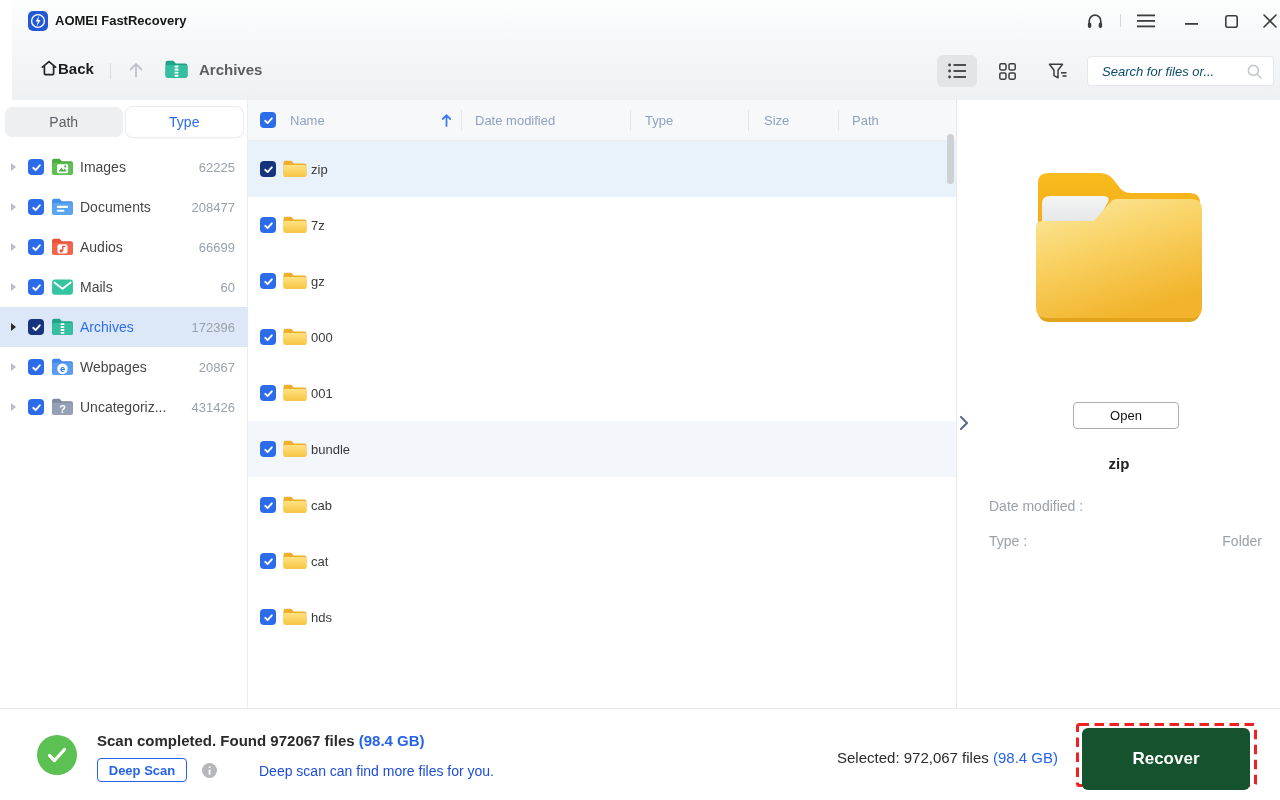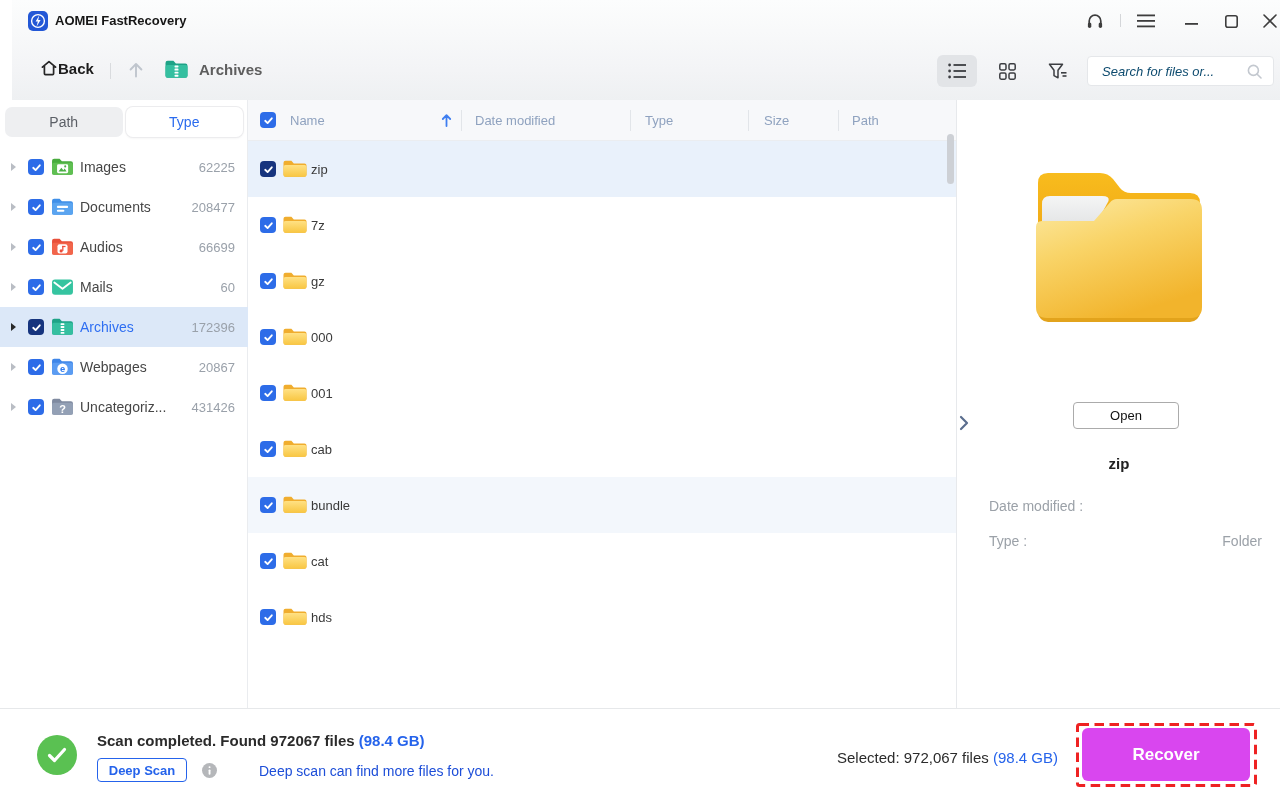--- a/index.html
+++ b/index.html
@@ -81,21 +81,21 @@
   .scan-line { position:absolute; left:97px; top:23px; font-size:15px; font-weight:bold; color:#2b2b2b; }
   .scan-line .blue { color:#2563eb; }
   .deep-btn { position:absolute; left:97px; top:49px; width:90px; height:24px; border:1px solid #2563eb;
               border-radius:4px; color:#2563eb; font-size:13px; font-weight:bold;
               display:flex; align-items:center; justify-content:center; background:#fff; }
   .info-ico { position:absolute; left:202px; top:54px; width:15px; height:15px; }
   .hint { position:absolute; left:223px; top:54px; font-size:14px; color:#1d4ed8;margin-left:36px; }
   .selected-line { position:absolute; right:222px; top:40px; font-size:15px; color:#2b2b2b; }
   .selected-line .blue { color:#2563eb; }
   .recover-dash { position:absolute; left:1076px; top:14px; width:181px; height:64px; }
-  .recover-btn { position:absolute; left:1082px; top:19px; width:168px; height:53px; background:#d946ef; border-radius:6px; color:#fff;
+  .recover-btn { position:absolute; left:1082px; top:19px; width:168px; height:62px; background:#14532d; border-radius:6px; color:#fff;
                  font-size:17px; font-weight:bold; display:flex; align-items:center; justify-content:center; }
 </style>
 </head>
 <body>
 
 <svg width="0" height="0" style="position:absolute">
   <defs>
     <linearGradient id="gYF" x1="0" y1="0" x2="0" y2="1">
       <stop offset="0" stop-color="#ffe184"></stop>
         <stop offset="1" stop-color="#f8c642"></stop>
@@ -407,43 +407,43 @@
             <svg width="11" height="11" viewBox="0 0 12 12">
               <path d="M2.4 6.3 L5 8.8 L9.6 3.6" stroke="#fff" stroke-width="2" fill="none" stroke-linecap="round" stroke-linejoin="round"></path>
             </svg>
           </span>
           <span class="ficon"><svg viewBox="0 0 26 21" width="100%" height="100%">
               <path d="M1.5 4.8 Q1.5 2.8 3.5 2.8 H9.4 L11.8 5.4 H22.5 Q24.5 5.4 24.5 7.4 V16.7 Q24.5 18.7 22.5 18.7 H3.5 Q1.5 18.7 1.5 16.7 Z" fill="#f0ad2e"></path>
               <rect x="1.5" y="7" width="23" height="11.7" rx="2" fill="url(#gYF)"></rect>
             </svg></span>
           <span class="fname">001</span>
         </div>
+        <div class="frow highlighted">
+          <span class="cb">
+            <svg width="11" height="11" viewBox="0 0 12 12">
+              <path d="M2.4 6.3 L5 8.8 L9.6 3.6" stroke="#fff" stroke-width="2" fill="none" stroke-linecap="round" stroke-linejoin="round"></path>
+            </svg>
+          </span>
+          <span class="ficon"><svg viewBox="0 0 26 21" width="100%" height="100%">
+              <path d="M1.5 4.8 Q1.5 2.8 3.5 2.8 H9.4 L11.8 5.4 H22.5 Q24.5 5.4 24.5 7.4 V16.7 Q24.5 18.7 22.5 18.7 H3.5 Q1.5 18.7 1.5 16.7 Z" fill="#f0ad2e"></path>
+              <rect x="1.5" y="7" width="23" height="11.7" rx="2" fill="url(#gYF)"></rect>
+            </svg></span>
+          <span class="fname">bundle</span>
+        </div>
         <div class="frow">
           <span class="cb">
             <svg width="11" height="11" viewBox="0 0 12 12">
               <path d="M2.4 6.3 L5 8.8 L9.6 3.6" stroke="#fff" stroke-width="2" fill="none" stroke-linecap="round" stroke-linejoin="round"></path>
             </svg>
           </span>
           <span class="ficon"><svg viewBox="0 0 26 21" width="100%" height="100%">
               <path d="M1.5 4.8 Q1.5 2.8 3.5 2.8 H9.4 L11.8 5.4 H22.5 Q24.5 5.4 24.5 7.4 V16.7 Q24.5 18.7 22.5 18.7 H3.5 Q1.5 18.7 1.5 16.7 Z" fill="#f0ad2e"></path>
               <rect x="1.5" y="7" width="23" height="11.7" rx="2" fill="url(#gYF)"></rect>
             </svg></span>
           <span class="fname">cab</span>
-        </div>
-        <div class="frow highlighted">
-          <span class="cb">
-            <svg width="11" height="11" viewBox="0 0 12 12">
-              <path d="M2.4 6.3 L5 8.8 L9.6 3.6" stroke="#fff" stroke-width="2" fill="none" stroke-linecap="round" stroke-linejoin="round"></path>
-            </svg>
-          </span>
-          <span class="ficon"><svg viewBox="0 0 26 21" width="100%" height="100%">
-              <path d="M1.5 4.8 Q1.5 2.8 3.5 2.8 H9.4 L11.8 5.4 H22.5 Q24.5 5.4 24.5 7.4 V16.7 Q24.5 18.7 22.5 18.7 H3.5 Q1.5 18.7 1.5 16.7 Z" fill="#f0ad2e"></path>
-              <rect x="1.5" y="7" width="23" height="11.7" rx="2" fill="url(#gYF)"></rect>
-            </svg></span>
-          <span class="fname">bundle</span>
         </div>
         <div class="frow">
           <span class="cb">
             <svg width="11" height="11" viewBox="0 0 12 12">
               <path d="M2.4 6.3 L5 8.8 L9.6 3.6" stroke="#fff" stroke-width="2" fill="none" stroke-linecap="round" stroke-linejoin="round"></path>
             </svg>
           </span>
           <span class="ficon"><svg viewBox="0 0 26 21" width="100%" height="100%">
               <path d="M1.5 4.8 Q1.5 2.8 3.5 2.8 H9.4 L11.8 5.4 H22.5 Q24.5 5.4 24.5 7.4 V16.7 Q24.5 18.7 22.5 18.7 H3.5 Q1.5 18.7 1.5 16.7 Z" fill="#f0ad2e"></path>
               <rect x="1.5" y="7" width="23" height="11.7" rx="2" fill="url(#gYF)"></rect>

